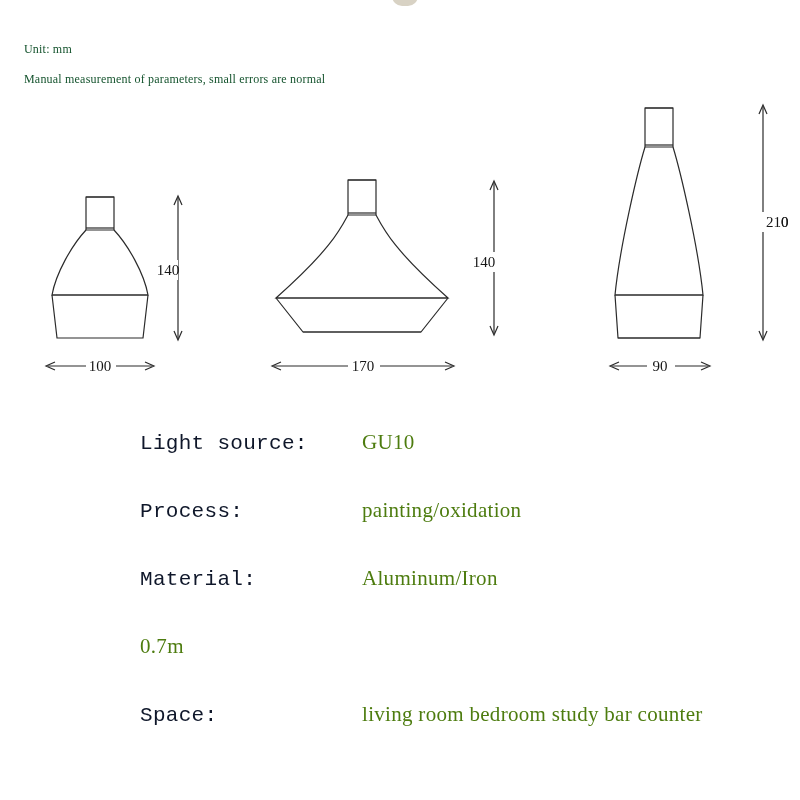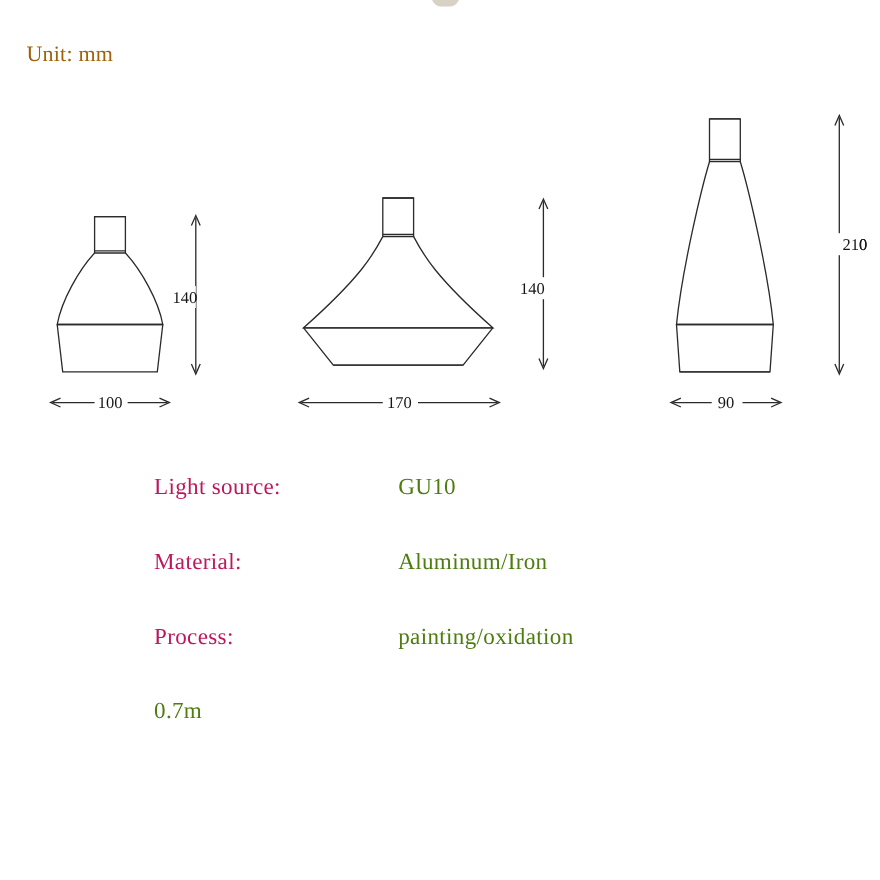--- a/index.html
+++ b/index.html
@@ -20,23 +20,23 @@
     width: 800px;
     height: 800px;
   }
   .notes {
     position: absolute;
     left: 24px;
     top: 34px;
     width: 740px;
   }
   .note-line {
-    font-size: 20px;
+    font-size: 12px;
     line-height: 30px;
-    color: #a16207;
+    color: #14532d;
     letter-spacing: 0.2px;
   }
   .diagrams {
     position: absolute;
     left: 0;
     top: 95px;
     width: 800px;
     height: 300px;
   }
   .diagram-svg {
@@ -49,22 +49,23 @@
     width: 640px;
   }
   .spec-row {
     display: flex;
     align-items: baseline;
     height: 68px;
   }
   .spec-label {
     width: 222px;
     font-size: 21px;
-    color: #be185d;
+    color: #0f172a;
     letter-spacing: 0.3px;
+    font-family: Liberation Mono, monospace;
   }
   .spec-value {
     font-size: 21px;
     color: #4d7c0f;
     letter-spacing: 0.3px;
   }
   .top-nub {
     position: absolute;
     left: 392px;
     top: -6px;
@@ -76,20 +77,21 @@
 </style>
 </head>
 <body>
 
 <div class="page">
 
   <div class="top-nub"></div>
 
   <div class="notes">
     <div class="note-line">Unit: mm</div>
+    <div class="note-line">Manual measurement of parameters, small errors are normal</div>
   </div>
 
   <div class="diagrams">
     <svg class="diagram-svg" width="800" height="300" viewBox="0 0 800 300">
       <g fill="none" stroke="#2b2b2b" stroke-width="1.2">
 
         <g>
 
           <path d="M86,102 L86,135 L114,135 L114,102 Z"></path>
           <line x1="86" y1="102" x2="114" y2="102"></line>
@@ -185,25 +187,29 @@
       </g>
     </svg>
   </div>
 
   <div class="specs">
     <div class="spec-row">
       <div class="spec-label">Light source:</div>
       <div class="spec-value">GU10</div>
     </div>
     <div class="spec-row">
+      <div class="spec-label">Process:</div>
+      <div class="spec-value">painting/oxidation</div>
+    </div>
+    <div class="spec-row">
       <div class="spec-label">Material:</div>
       <div class="spec-value">Aluminum/Iron</div>
     </div>
     <div class="spec-row">
-      <div class="spec-label">Process:</div>
-      <div class="spec-value">painting/oxidation</div>
-    </div>
-    <div class="spec-row">
       <div class="spec-value">0.7m</div>
     </div>
+    <div class="spec-row">
+      <div class="spec-label">Space:</div>
+      <div class="spec-value">living room bedroom study bar counter</div>
+    </div>
   </div>
 
 </div>
 
 </body></html>

